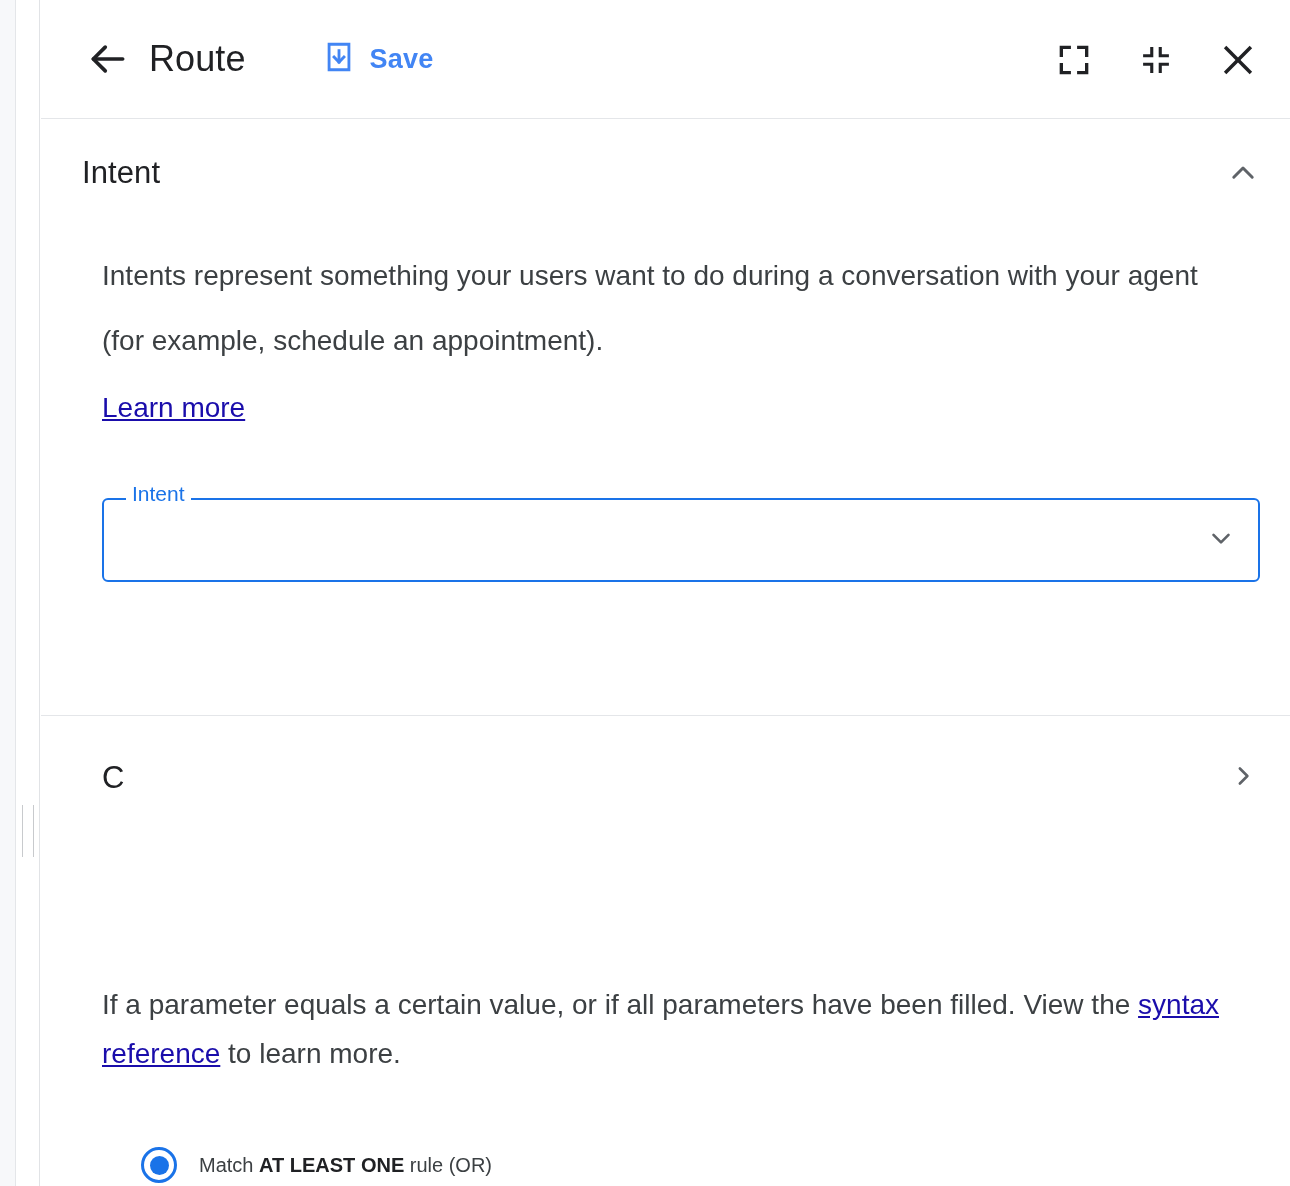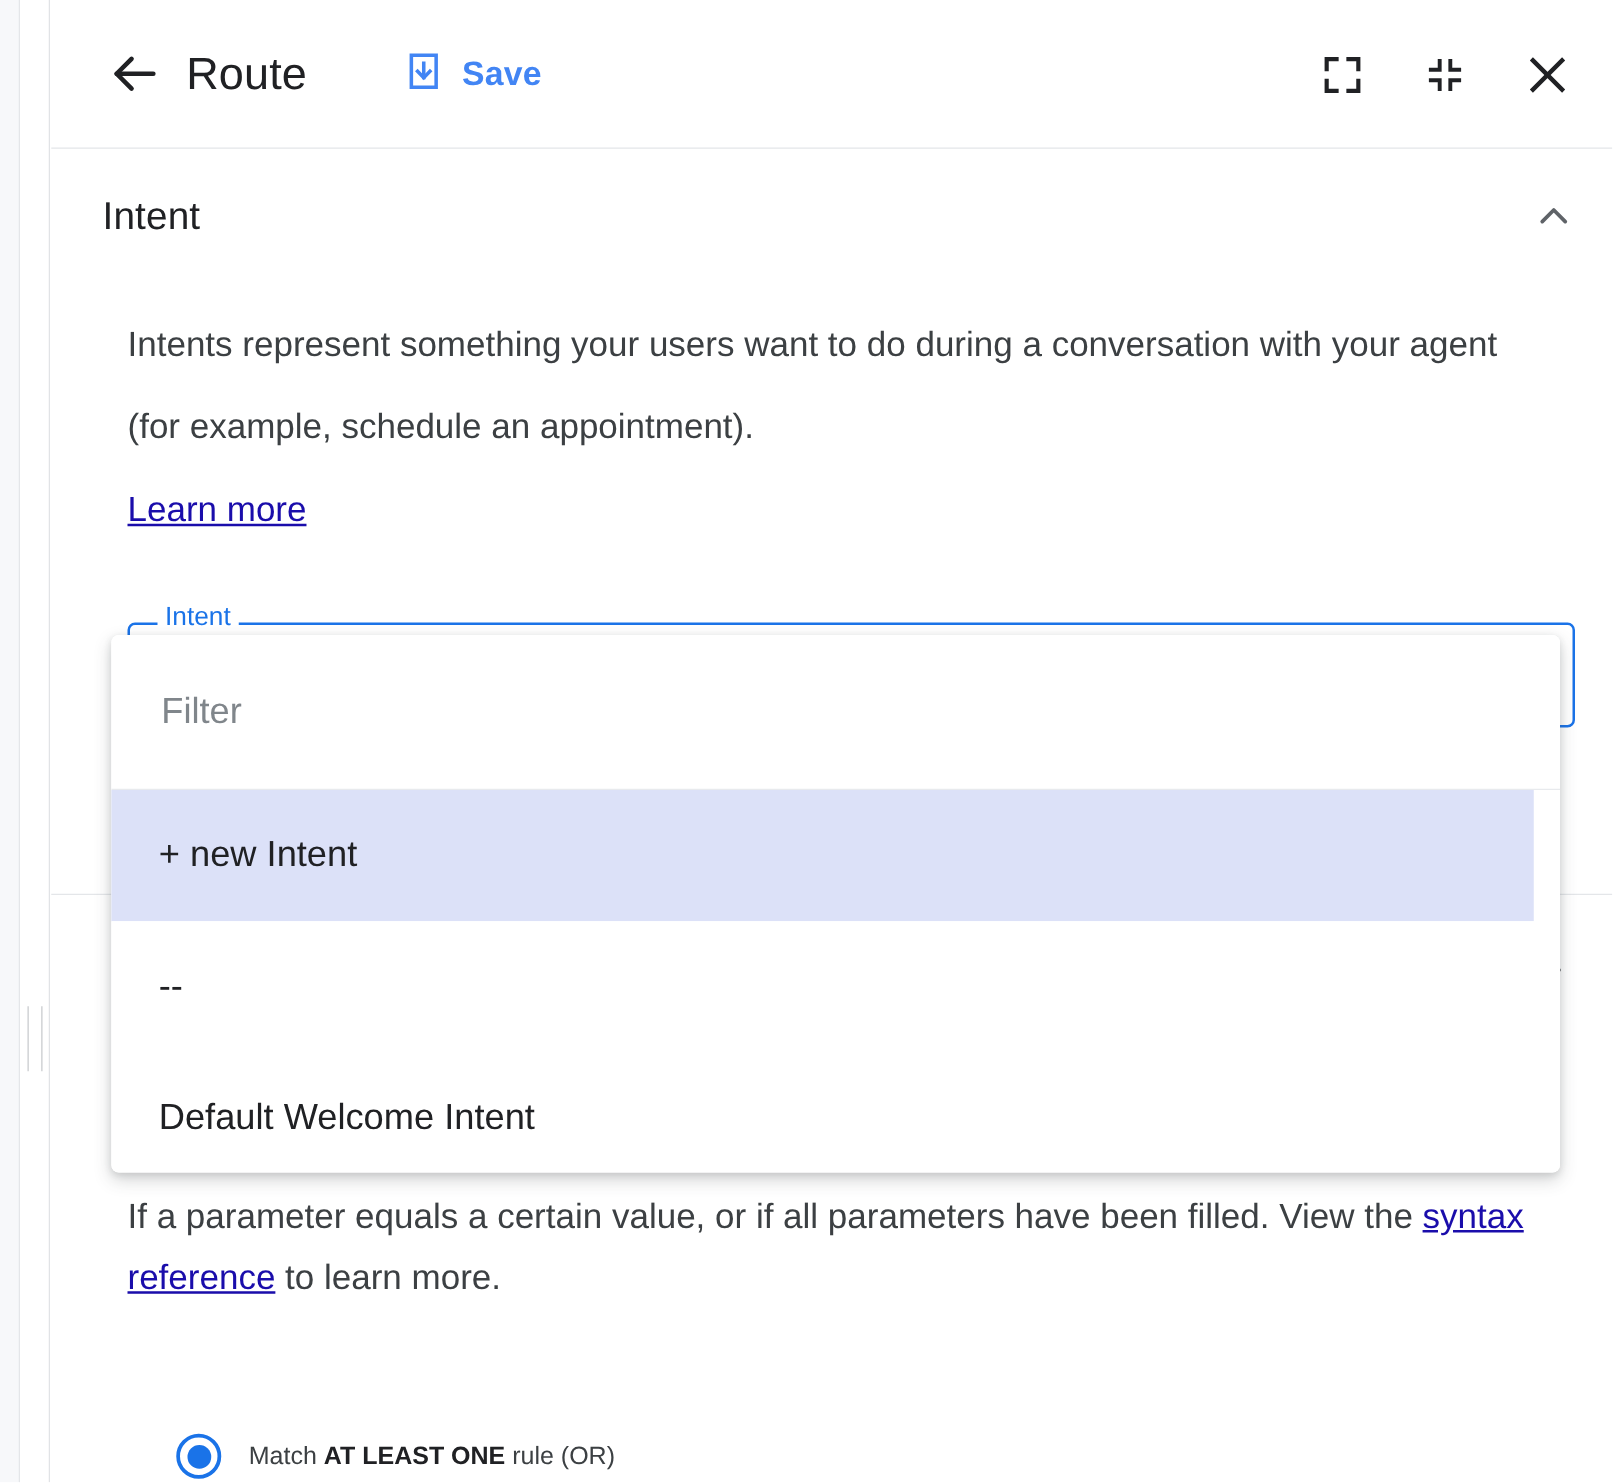--- a/index.html
+++ b/index.html
@@ -274,21 +274,21 @@
   .behind-divider {
     position: absolute;
     left: 0; top: 715px;
     width: 1249px; height: 1px;
     background: #e4e6e9;
     z-index: 4;
   }
 
   .lower-para {
     position: absolute;
-    left: 61px; top: 948px;
+    left: 61px; top: 980px;
     width: 1140px;
     font-size: 28px;
     line-height: 49px;
     color: #3c4043;
   }
   .lower-para a { color:#1a0dab; text-decoration: underline; }
 
   .lower-sub {
     position: absolute;
     left: 61px; top: 1072px;
@@ -409,29 +409,14 @@
 
     <div class="lower-radio">
       <span class="radio">
           <i></i>
         </span>
       <span class="radio-label"><span>Match </span><b>AT LEAST ONE</b><span> rule (OR)</span></span>
     </div>
 
   </div>
 
-  <div class="dropdown">
-    <div class="dd-filter">
-      <input class="dd-filter-input" type="text" placeholder="Filter" style="">
-    </div>
-
-    <div class="dd-option highlight">
-      <span>+ new Intent</span>
-    </div>
-    <div class="dd-option tall">
-      <span>--</span>
-    </div>
-    <div class="dd-option tall">
-      <span>Default Welcome Intent</span>
-    </div>
-  </div>
 
 </div>
 
 </body></html>

